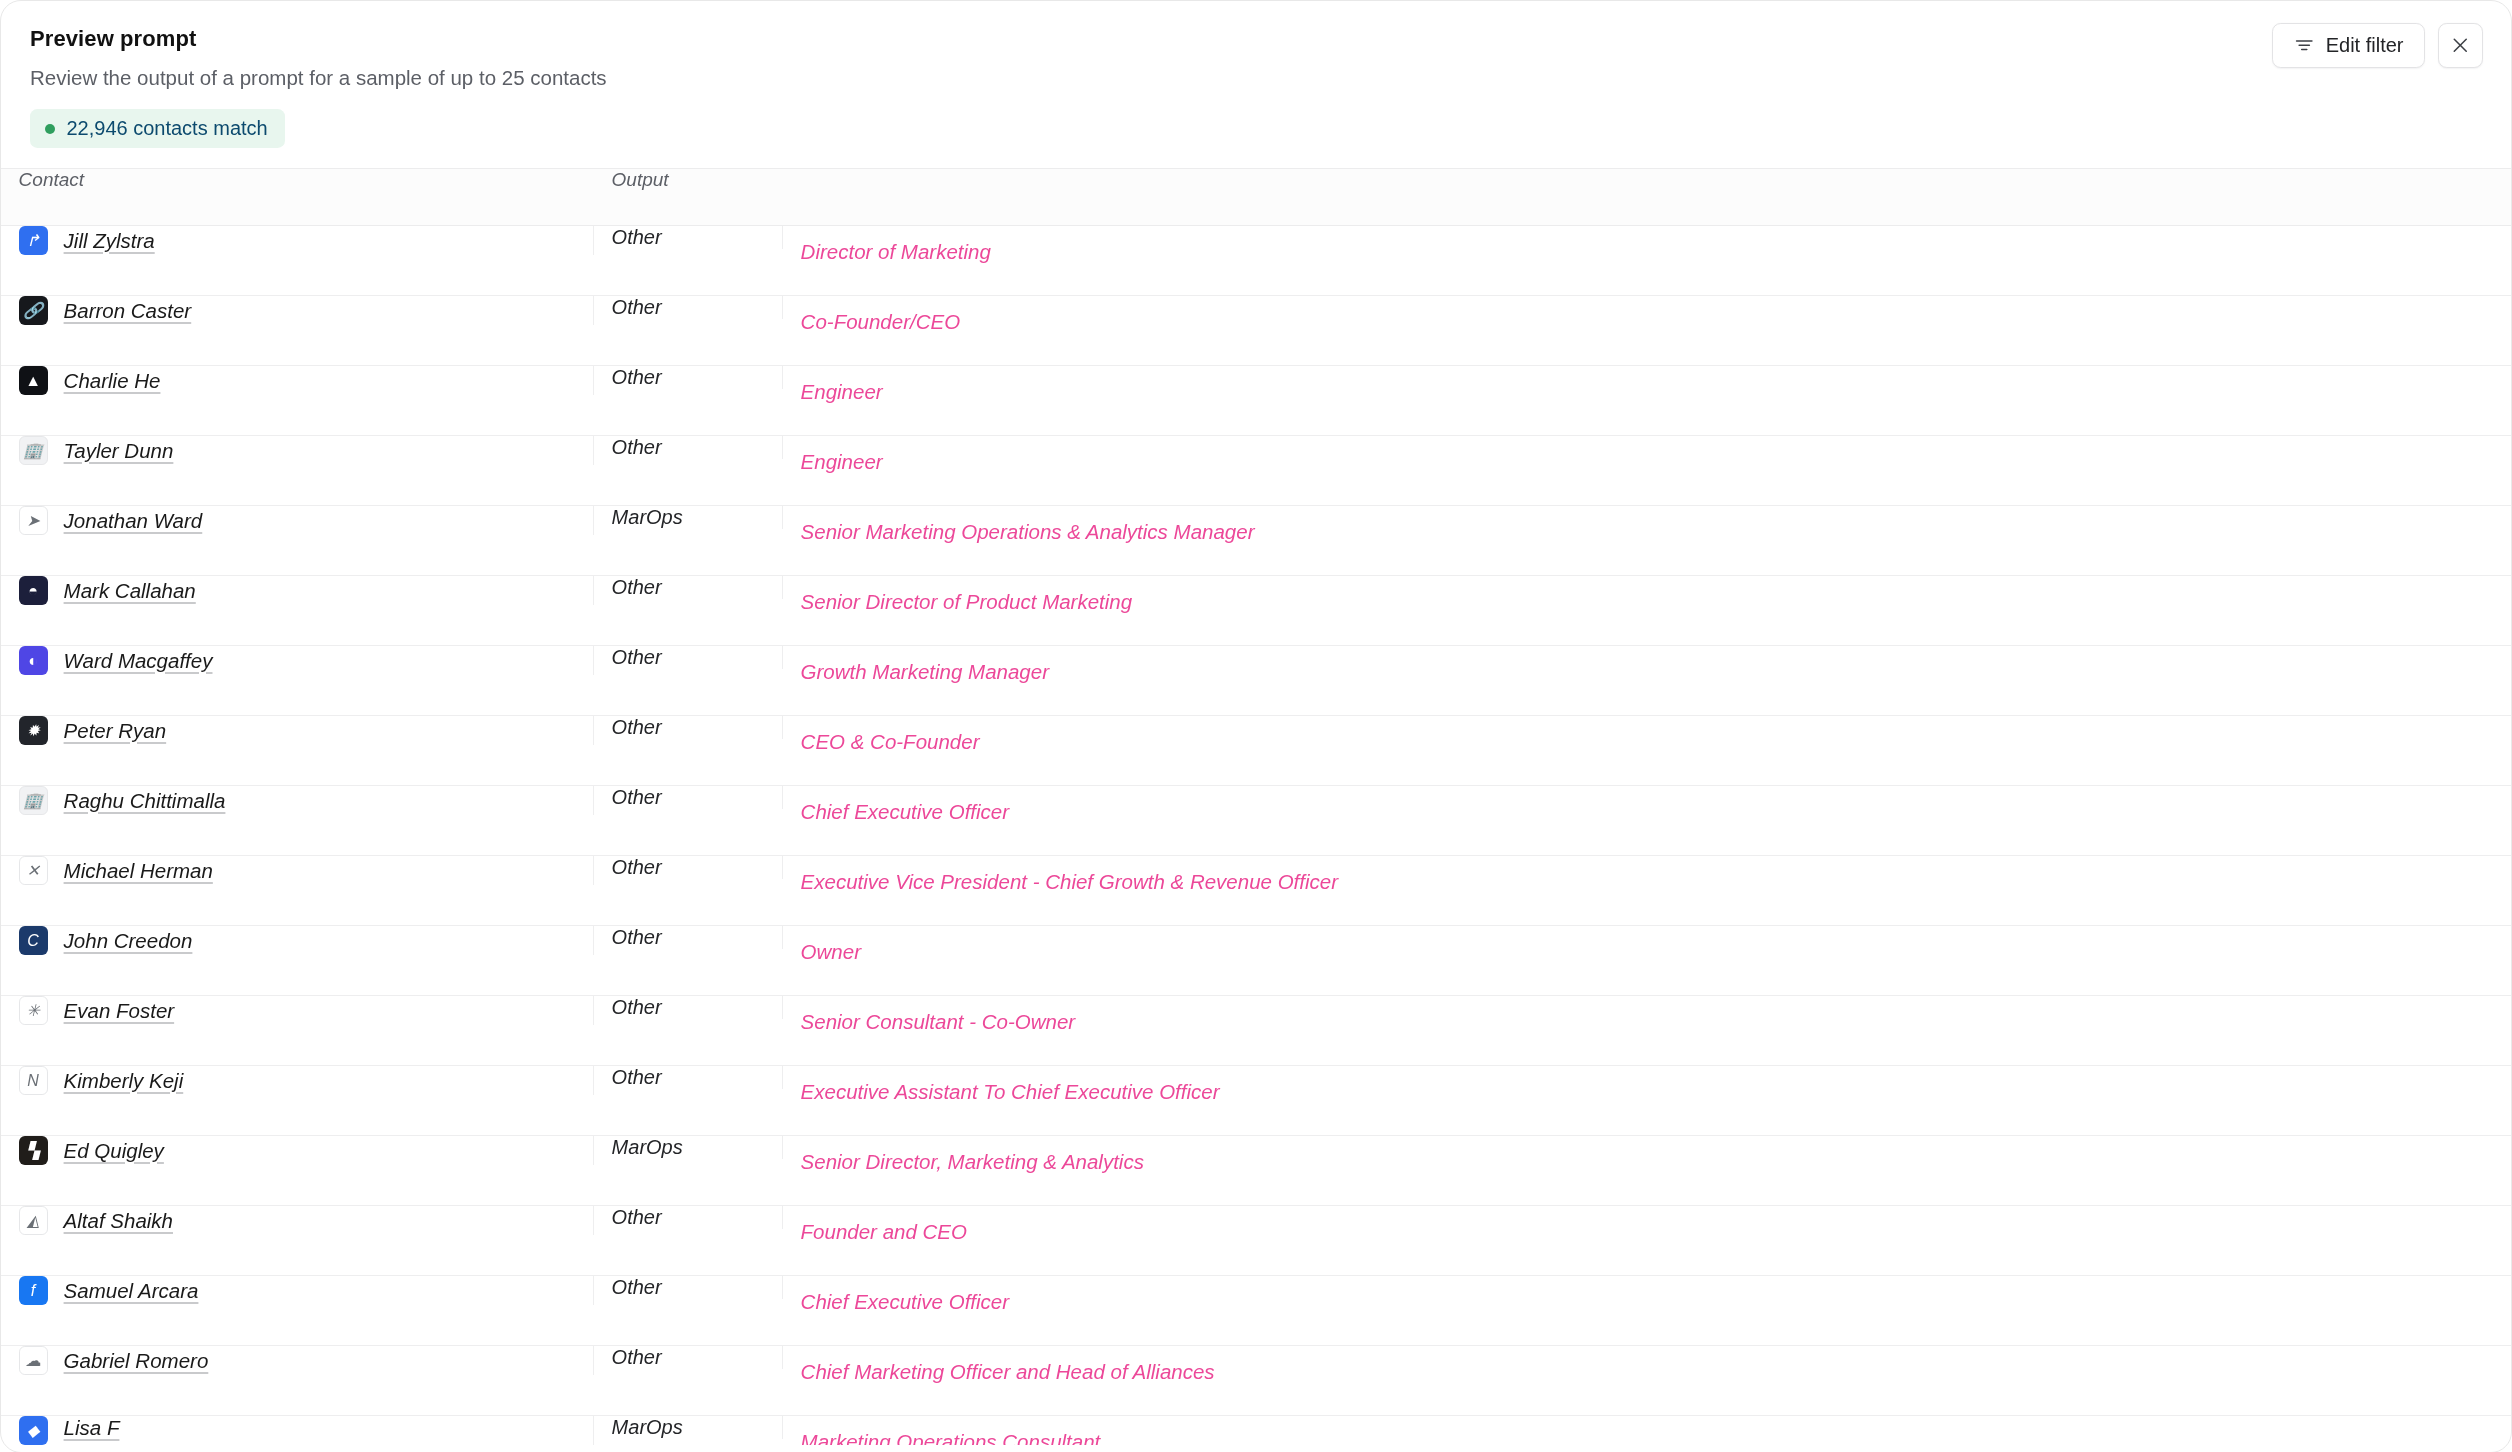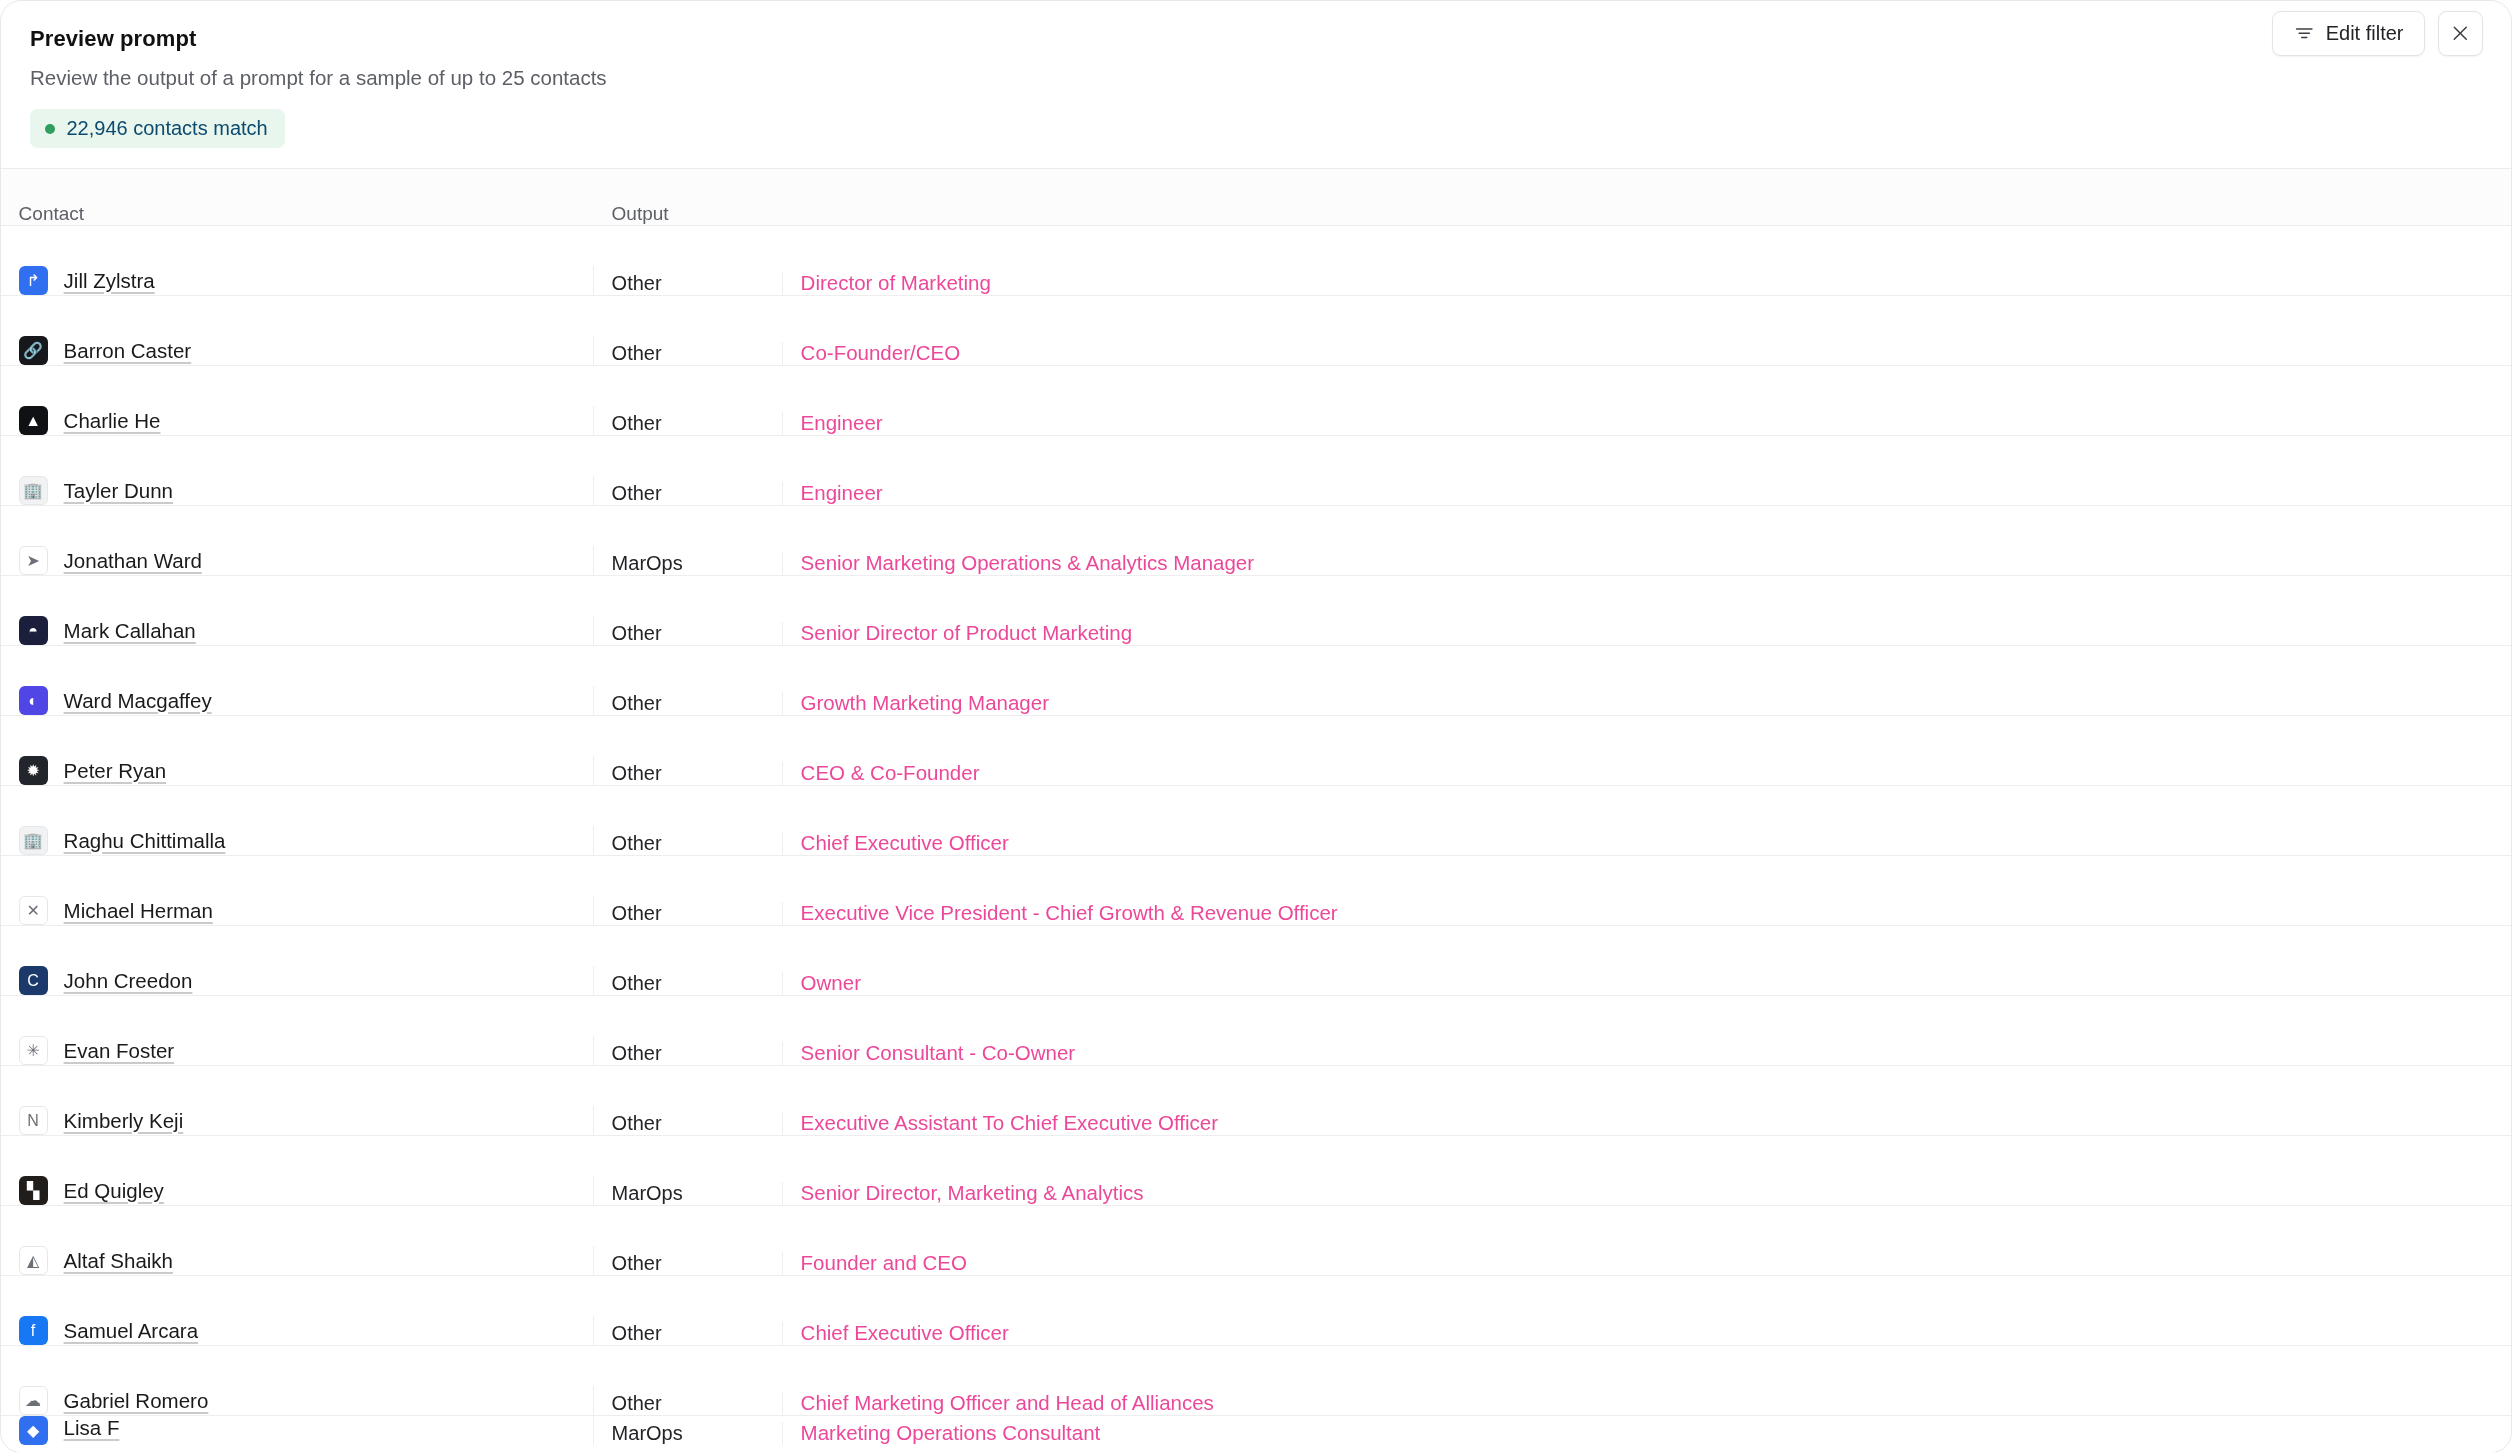--- a/index.html
+++ b/index.html
@@ -61,21 +61,21 @@
     flex: none;
   }
   .badge-text {
     font-size: 20px;
     color: #0c4a6e;
     white-space: nowrap;
   }
 
   .header-actions {
     position: absolute;
-    top: 10px;
+    top: 22px;
     right: 28px;
     display: flex;
     align-items: center;
     gap: 13px;
   }
   .btn-edit-filter {
     display: flex;
     align-items: center;
     gap: 11.7px;
     height: 45px;
@@ -102,23 +102,24 @@
   }
   .icon { display: inline-flex; align-items: center; justify-content: center; }
 
   
   .table {
     width: 100%;
     border-top: 1.5px solid #ececed;
   }
   .row {
     display: flex;
-    align-items: flex-end;
+    align-items: flex-start;
     height: 70px;
     border-bottom: 1.5px solid #eeeeef;
+    font-style: italic;
   }
   .row.head {
     height: 57px;
     background: #fcfcfc;
     border-bottom: 1.5px solid #ececed;
   }
   .cell {
     display: flex;
     align-items: center;
     padding: 0 20.5px 0 17.6px;

